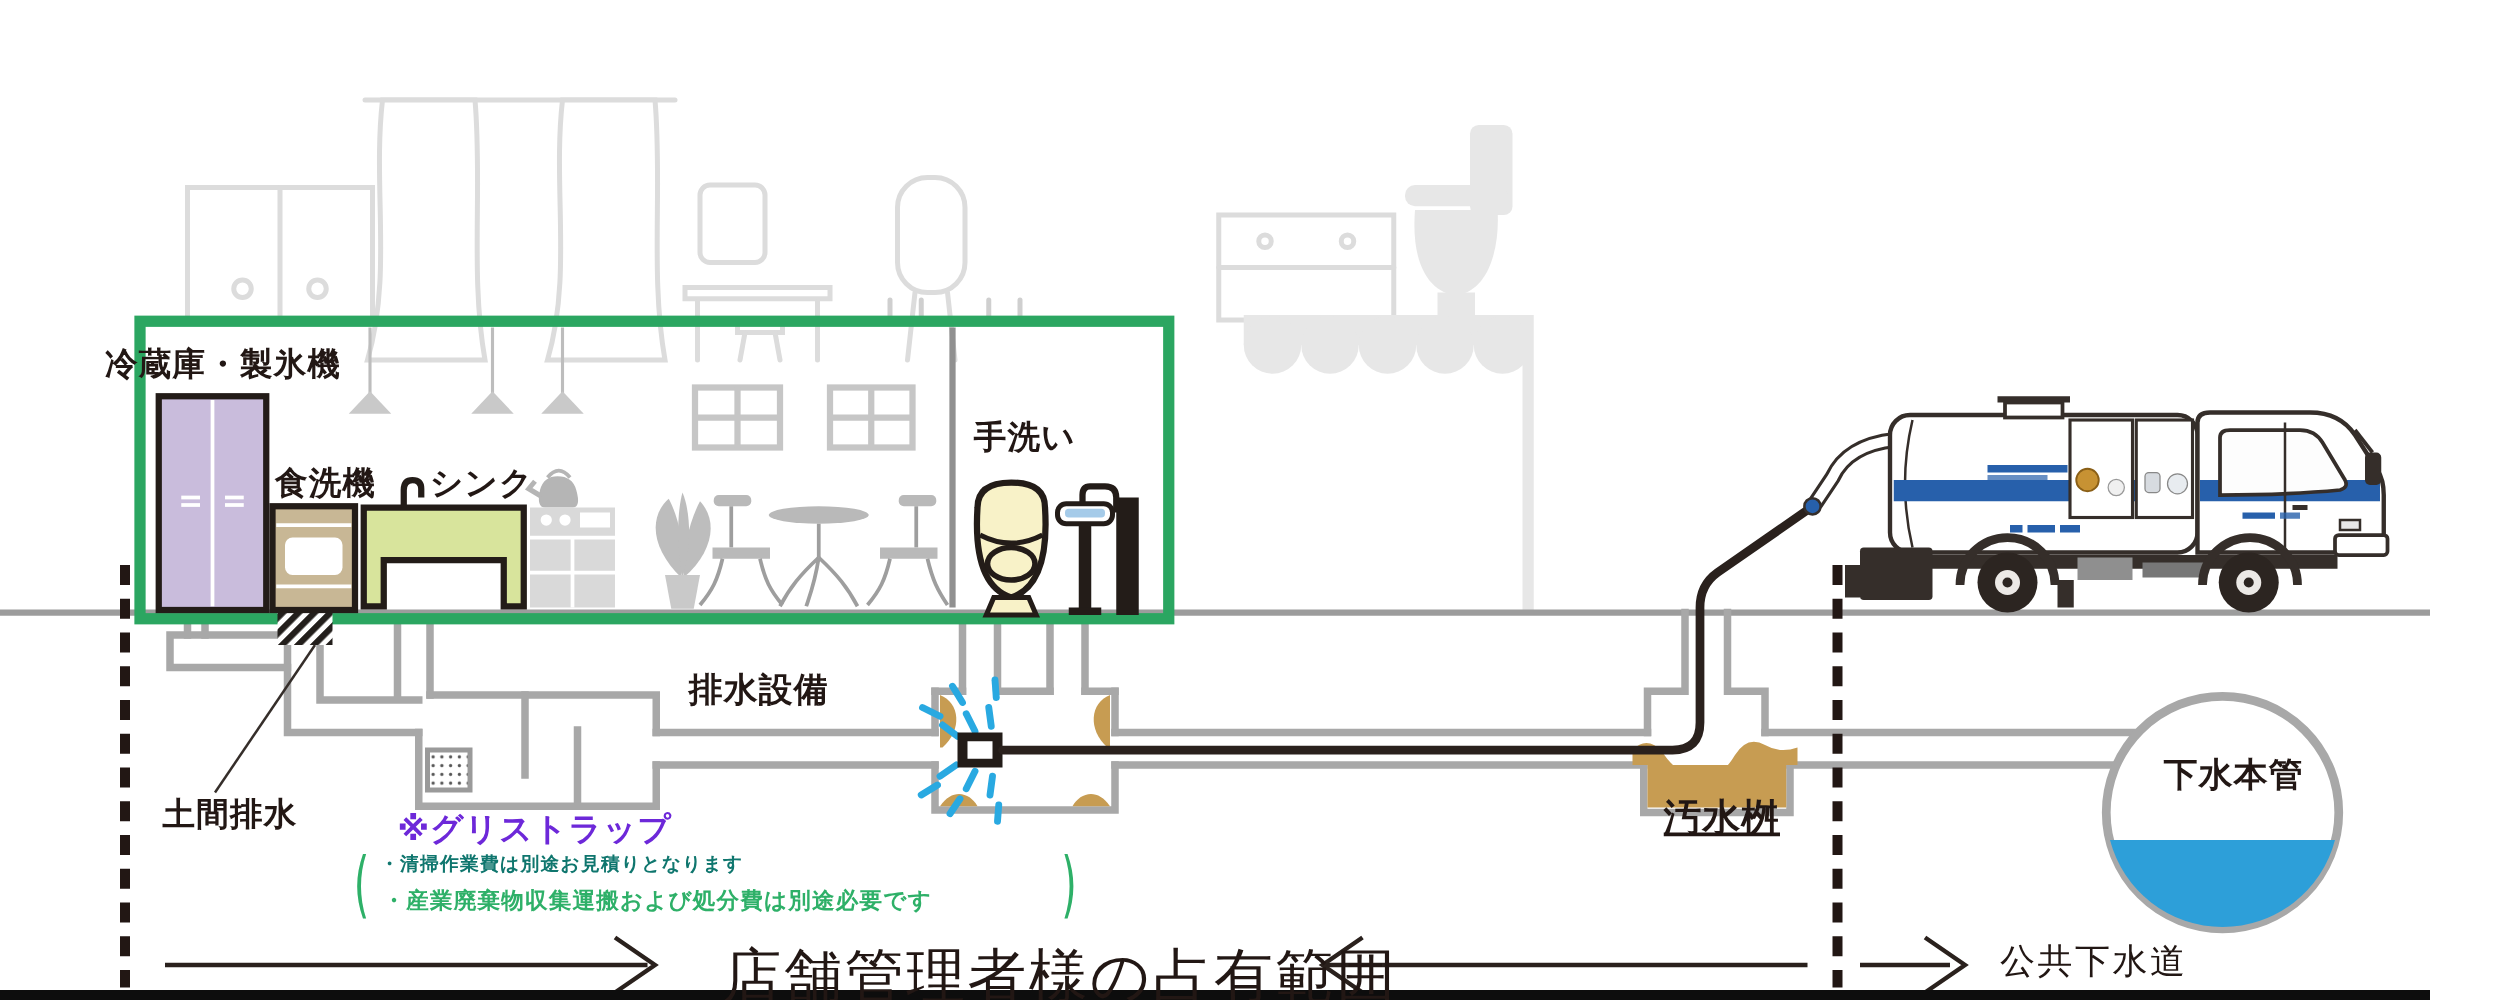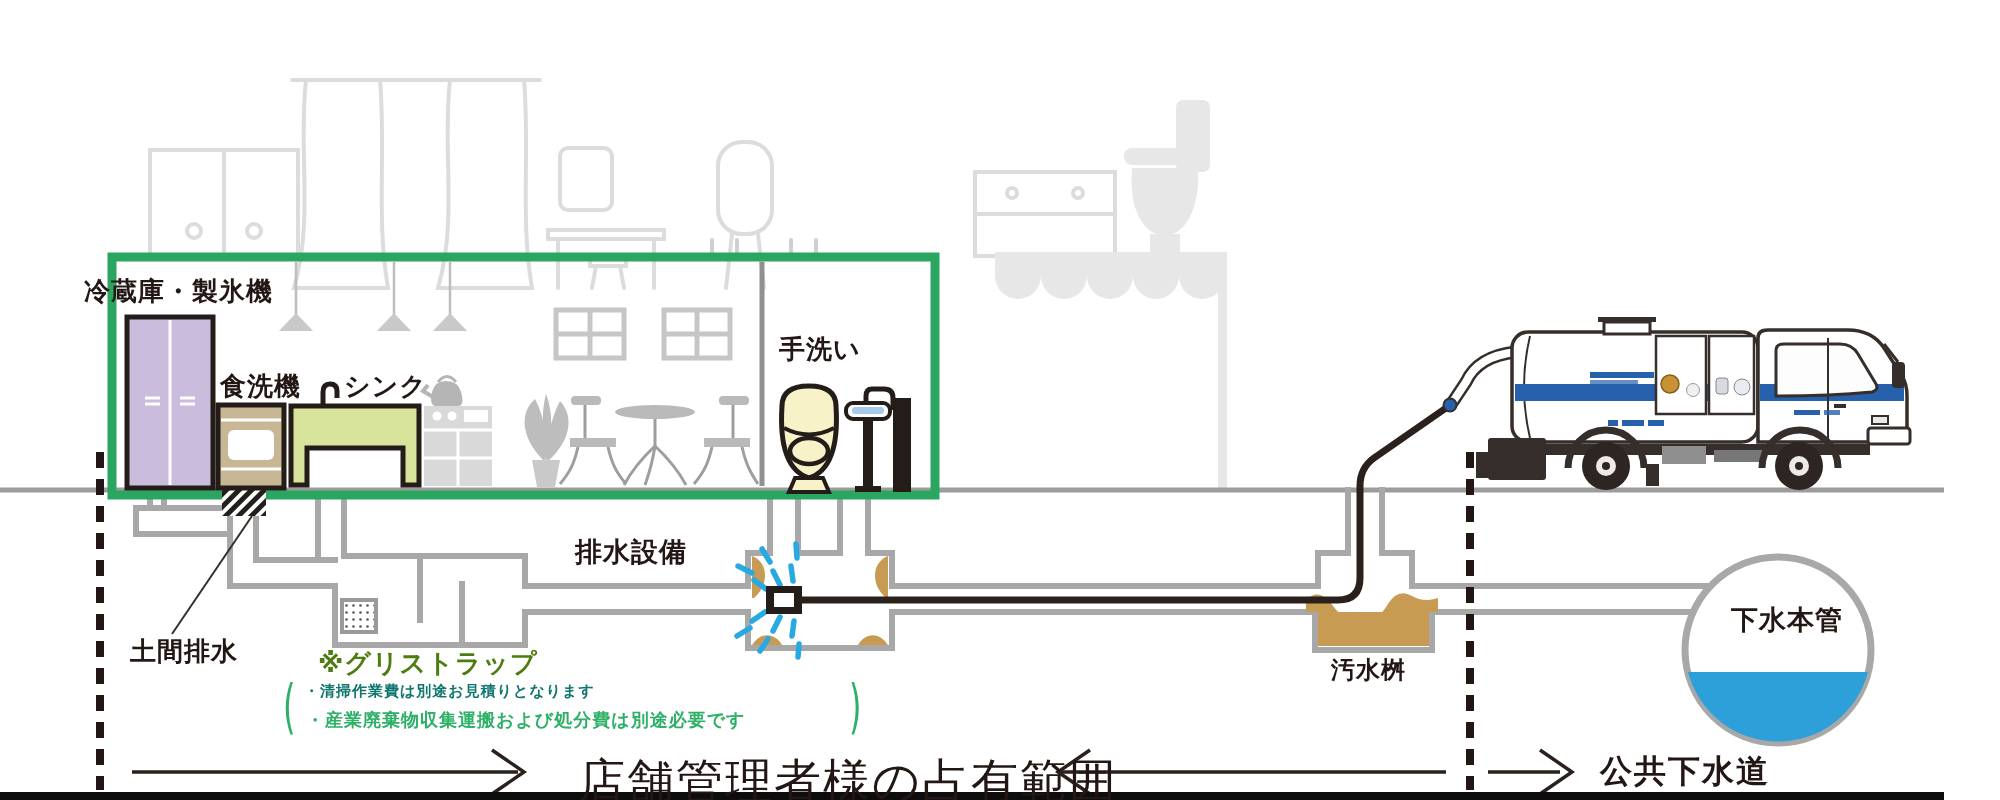--- a/index.html
+++ b/index.html
@@ -4,27 +4,27 @@
 <style>
   html,body{margin:0;padding:0;background:#fff;}
   #stage{position:relative;width:1944px;height:800px;overflow:hidden;background:#fff;
          font-family:"DejaVu Sans","Liberation Sans",sans-serif;}
   #stage svg{position:absolute;left:0;top:0;}
   .lbl{position:absolute;color:#221714;font-weight:700;white-space:nowrap;letter-spacing:1px;}
   .lbl-fridge   {left:84px;  top:274px; font-size:26px;}
   .lbl-dish     {left:220px; top:369px; font-size:26px;}
   .lbl-sink     {left:344px; top:369px; font-size:26px;}
   .lbl-hand     {left:779px; top:332px; font-size:26px;}
-  .lbl-drain    {left:551px; top:534px; font-size:27px;margin-left:24px;}
+  .lbl-drain    {left:551px; top:534px; font-size:27px;}
   .lbl-doma     {left:130px; top:634px; font-size:26px;}
-  .lbl-masu     {left:1331px;top:654px; font-size:24px;}
+  .lbl-masu     {left:1331px;top:634px; font-size:30px;text-decoration:underline;}
   .lbl-honkan   {left:1713px;top:602px; font-size:27px; width:130px;text-align:right;}
   .lbl-owner    {left:578px; top:750px; font-size:47px; font-weight:400; letter-spacing:2px;}
-  .lbl-public   {left:1600px;top:750px; font-size:32px; font-weight:700; letter-spacing:2px;}
-  .grease-title {left:318px; top:646px; font-size:26px; color:#4d7c0f;}
+  .lbl-public   {left:1600px;top:750px; font-size:28px; font-weight:400; letter-spacing:2px;}
+  .grease-title {left:318px; top:646px; font-size:26px; color:#6d28d9;}
   .grease-note1 {left:304px; top:682px; font-size:15px; color:#0f766e;}
   .grease-note2 {left:306px; top:708px; font-size:18px; color:#2eb068;}
   .paren{position:absolute;color:#2eb068;font-weight:400;font-size:58px;line-height:58px;
          transform:scaleX(.55);transform-origin:center;}
   .paren-open {left:278px;top:678px;}
   .paren-close{left:844px;top:678px;}
 </style>
 </head>
 <body>
 

